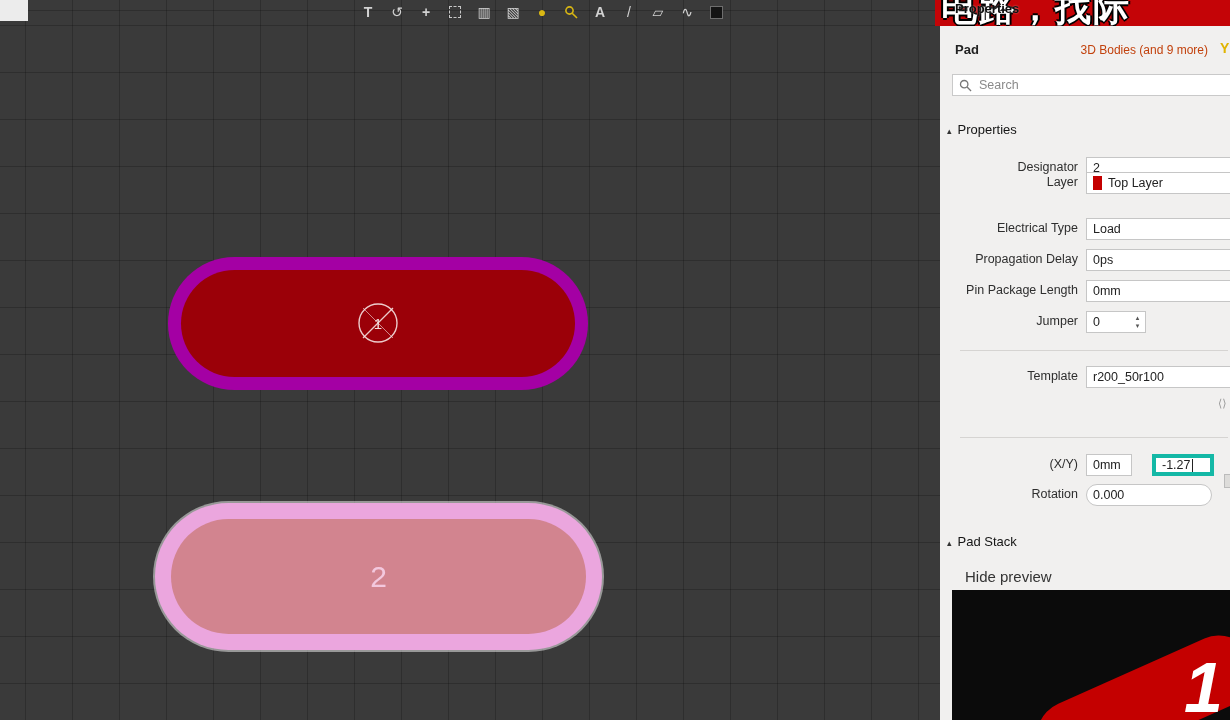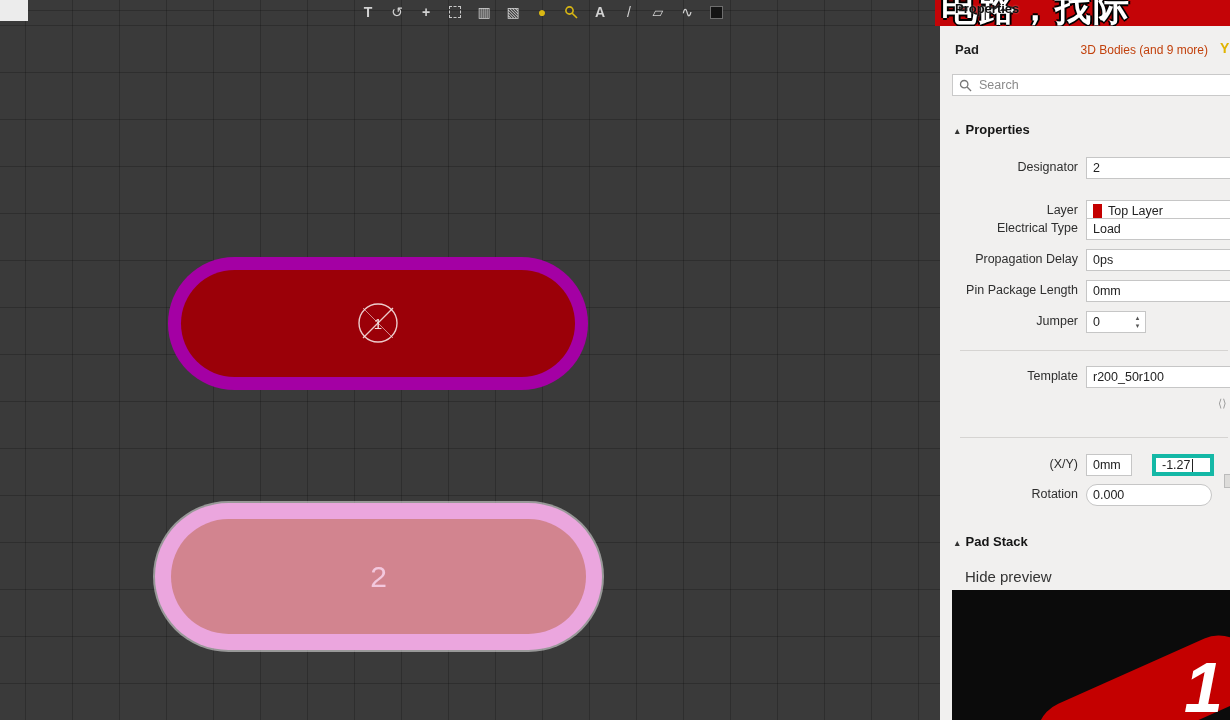--- a/index.html
+++ b/index.html
@@ -51,33 +51,33 @@
 
   #object-row { position:absolute; left:0; top:40px; width:290px; height:18px; }
   #object-type { position:absolute; left:15px; top:2px; font-size:13px; font-weight:600; color:#222; }
   #scope-dd { position:absolute; left:108px; top:3px; width:160px; text-align:right; font-size:12px; color:#c2410c; cursor:default; }
   #filter-icon { position:absolute; left:280px; top:0px; font-size:14px; font-weight:700; color:#e0b400; }
 
   #search-box { position:absolute; left:12px; top:74px; width:284px; height:22px; background:#ffffff;
                 border:1px solid #c9c9c9; display:flex; align-items:center; padding-left:6px; }
   #search-text { color:#8a8a8a; font-size:12.5px; margin-left:7px; }
 
-  .section-hdr { position:absolute; left:15px; font-size:13px; font-weight:700; color:#151515; cursor:default; }
+  .section-hdr { position:absolute; left:7px; font-size:13px; font-weight:400; color:#151515; cursor:default; }
   .section-hdr .tri { font-size:9px; margin-right:6px; color:#333; }
   #sec-properties { top:122px; }
   #sec-padstack { top:534px; }
 
   .frow { position:absolute; left:0; width:290px; height:22px; }
   .flabel { position:absolute; left:0; top:3px; width:138px; text-align:right; font-size:12.5px; color:#2e2e2e; }
   .fbox { position:absolute; left:146px; top:0; height:22px; background:#ffffff; border:1px solid #c6c6c6;
           font-size:12.5px; color:#222; display:flex; align-items:center; padding-left:6px; }
   .wfull { width:150px; }
   .fplain { position:absolute; left:146px; top:3px; font-size:12.5px; color:#333; }
 
-  #row-designator { top:157px; } #row-layer { top:200px; } #row-electrical { top:218px; }
+  #row-designator { top:157px; } #row-layer { top:172px; } #row-electrical { top:218px; }
   #row-propdelay { top:249px; } #row-pinlen { top:280px; } #row-jumper { top:311px; }
   #row-template { top:366px; } #row-library { top:397px; }
   #row-xy { top:454px; } #row-rotation { top:484px; }
 
   .swatch { display:inline-block; width:9px; height:14px; background:#c40000; margin-right:6px; flex:0 0 auto; }
 
   #jumper-box { width:60px; position:relative; padding-right:14px; }
   #jumper-spin { position:absolute; right:1px; top:0; width:13px; height:20px; display:flex; flex-direction:column;
                  align-items:center; justify-content:center; font-size:7px; color:#555; line-height:1.1; cursor:default; }
 

